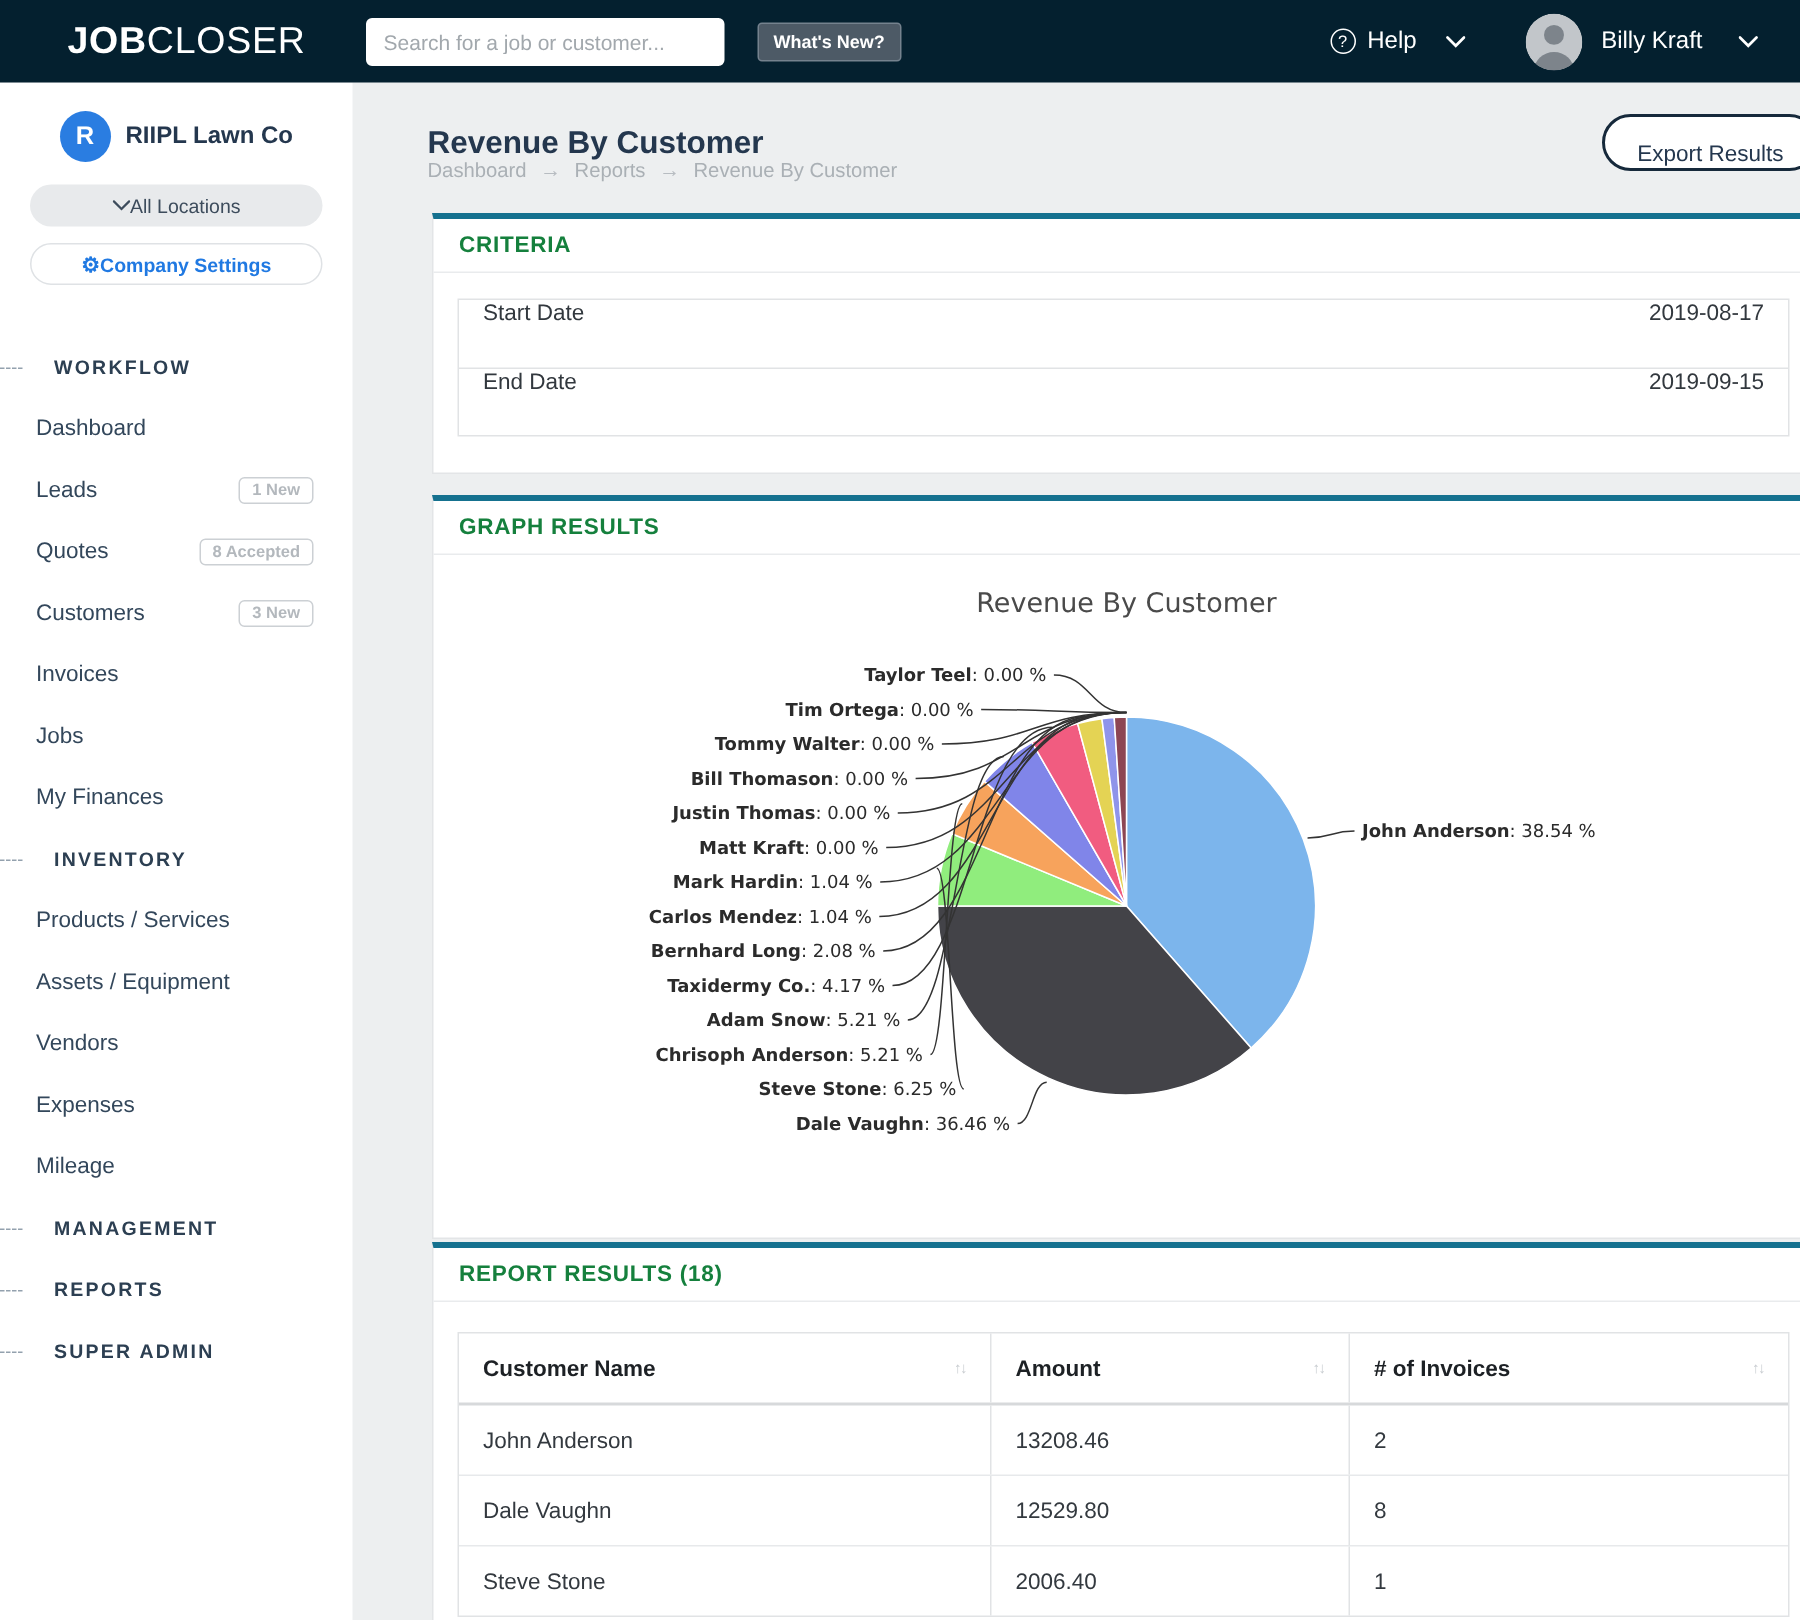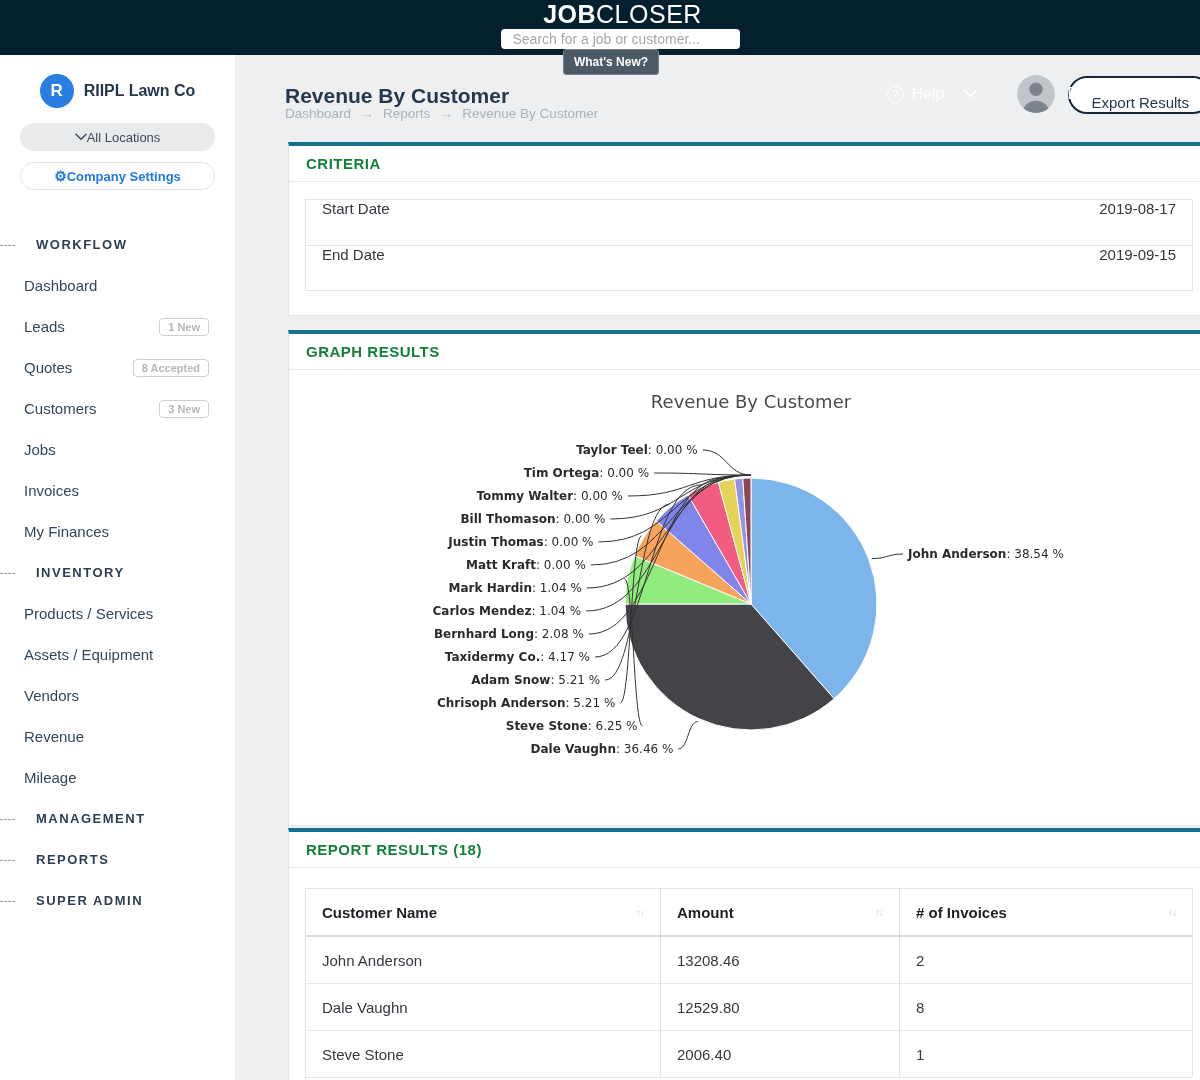--- a/index.html
+++ b/index.html
@@ -5,21 +5,21 @@
   * { box-sizing: border-box; }
   html,body { margin:0; padding:0; }
   body {
     width:1200px; height:1080px; position:relative; overflow:hidden;
     background:#edeff0; font-family:"Liberation Sans", sans-serif;
   }
 
   
   .topbar {
     position:absolute; top:0; left:0; width:1200px; height:55px;
-    background:#04202f; display:flex; align-items:center; z-index:10;flex-direction:column;
+    background:#04202f; display:flex; align-items:center; z-index:10;
   }
   .logo { margin-left:45px; font-size:25px; color:#fff; letter-spacing:.5px; cursor:pointer; white-space:nowrap; }
   .logo-b { font-weight:800; }
   .logo-l { font-weight:300; }
   .search {
     margin-left:40px; width:239px; height:32px; border:2px solid #fff; border-radius:4px;
     padding:0 10px; font-size:14px; color:#333; outline:none; background:#fff;
     font-family:"Liberation Sans", sans-serif;
   }
   .search::placeholder { color:#a2a8ad; }
@@ -182,43 +182,43 @@
       </div>
       <div class="nav-item">
         <span>Quotes</span>
         <span class="badge">8 Accepted</span>
       </div>
       <div class="nav-item">
         <span>Customers</span>
         <span class="badge">3 New</span>
       </div>
       <div class="nav-item">
+        <span>Invoices</span>
+      </div>
+      <div class="nav-item">
         <span>Jobs</span>
       </div>
       <div class="nav-item">
-        <span>Invoices</span>
-      </div>
-      <div class="nav-item">
         <span>My Finances</span>
       </div>
       <div class="nav-section">
         <span class="dash"></span>
         <span>INVENTORY</span>
       </div>
       <div class="nav-item">
         <span>Products / Services</span>
       </div>
       <div class="nav-item">
         <span>Assets / Equipment</span>
       </div>
       <div class="nav-item">
         <span>Vendors</span>
       </div>
       <div class="nav-item">
-        <span>Revenue</span>
+        <span>Expenses</span>
       </div>
       <div class="nav-item">
         <span>Mileage</span>
       </div>
       <div class="nav-section">
         <span class="dash"></span>
         <span>MANAGEMENT</span>
       </div>
       <div class="nav-section">
         <span class="dash"></span>

